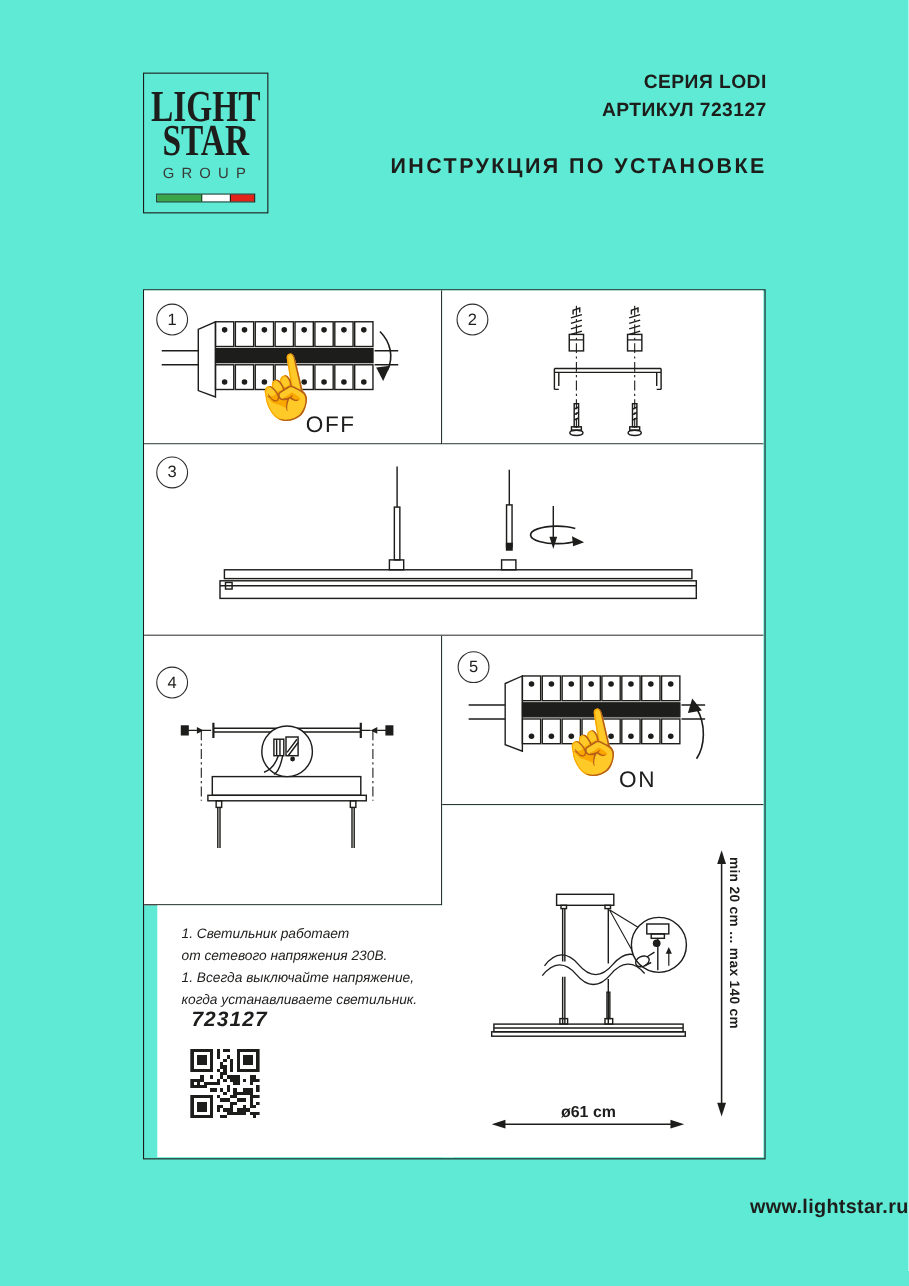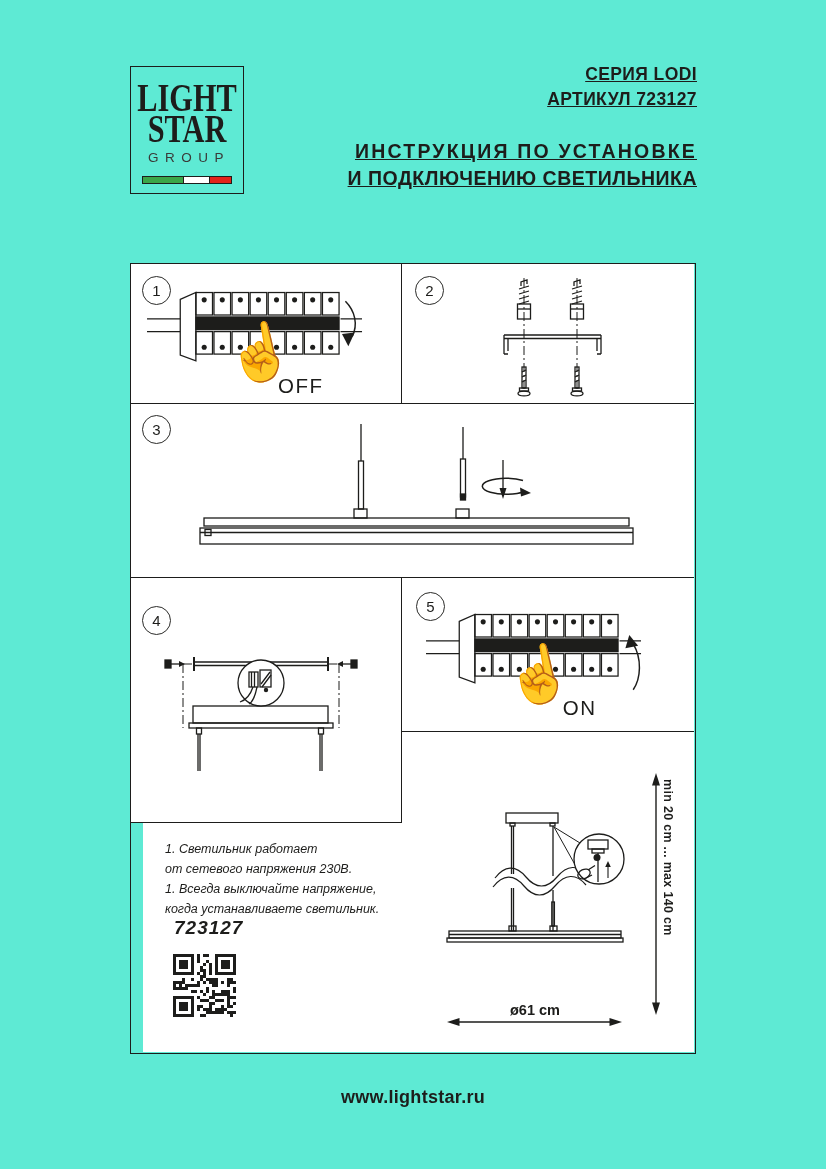--- a/index.html
+++ b/index.html
@@ -10,21 +10,21 @@
         border:1.6px solid #1d1d1b;box-sizing:border-box;text-align:center;}
   .logo-word{font-family:"Liberation Serif",serif;font-weight:bold;font-size:33px;
              line-height:31px;transform:scale(.92,1.22);transform-origin:center;}
   .logo-inner{padding-top:16px;}
   .logo-group{margin-top:5px;font-size:13.5px;letter-spacing:6.5px;margin-left:4px;color:#3a3a38;}
   .flag{position:absolute;left:11px;right:11px;bottom:9px;height:8px;display:flex;
         border:1px solid #1d1d1b;box-sizing:border-box;}
   .flag .g{width:46%;background:#3aa648;border-right:1px solid #1d1d1b;}
   .flag .w{width:30%;background:#ffffff;}
   .flag .r{width:24%;background:#e2231a;border-left:1px solid #1d1d1b;}
-  .head-text{position:absolute;right:129px;top:62px;text-align:right;text-decoration:underline;}
+  .head-text{position:absolute;right:129px;top:62px;text-align:right;}
   .head-series,.head-article{font-size:17.5px;font-weight:bold;line-height:25px;letter-spacing:.4px;}
   .head-title{margin-top:21px;font-size:19.5px;font-weight:bold;line-height:27px;}
   .head-title .t1{letter-spacing:2.2px;margin-top:26px;}
   .head-title .t2{letter-spacing:.5px;}
   
   .grid{position:absolute;left:130px;top:263px;width:566px;height:791px;
         border:1.6px solid #1d1d1b;box-sizing:border-box;}
   .panel{position:absolute;box-sizing:border-box;background:#fff;}
   .bline{border-bottom:1.4px solid #1d1d1b;}
   .rline{border-right:1.4px solid #1d1d1b;}
@@ -40,21 +40,21 @@
   svg{display:block;}
   svg text{font-family:"Liberation Sans",sans-serif;}
   
   .notes-text{position:absolute;left:22px;top:16px;font-size:12.5px;line-height:20px;}
   .notes-article{position:absolute;left:31px;top:94px;font-size:19px;font-weight:bold;letter-spacing:1px;}
   .qr{position:absolute;left:30px;top:130px;}
   
   .vdim-label{position:absolute;left:259px;top:47px;height:230px;display:flex;align-items:center;
               writing-mode:vertical-rl;font-size:12.5px;font-weight:bold;letter-spacing:.3px;}
   
-  .footer{position:absolute;left:0;top:1087px;width:100%;text-align:center;
+  .footer{position:absolute;left:0;top:1087px;width:100%;text-align:right;
           font-size:18px;font-weight:bold;letter-spacing:.3px;}
 </style>
 </head>
 <body>
 
 <div class="page">
 
   <div class="logo">
     <div class="logo-inner">
       <div class="logo-word">LIGHT</div>
@@ -66,21 +66,20 @@
       <div class="w"></div>
       <div class="r"></div>
     </div>
   </div>
 
   <div class="head-text">
     <div class="head-series">СЕРИЯ LODI</div>
     <div class="head-article">АРТИКУЛ 723127</div>
     <div class="head-title">
       <div class="t1">ИНСТРУКЦИЯ ПО УСТАНОВКЕ</div>
-      <div class="t2">И ПОДКЛЮЧЕНИЮ СВЕТИЛЬНИКА</div>
     </div>
   </div>
 
   <div class="grid">
 
     <section class="panel p1 bline rline">
       <div class="badge" style="left:11px;top:12px;">
         <span>1</span>
         </div>
       <svg width="225" height="129" viewBox="0 0 230 132" style="position:absolute;left:12px;top:8px;">

